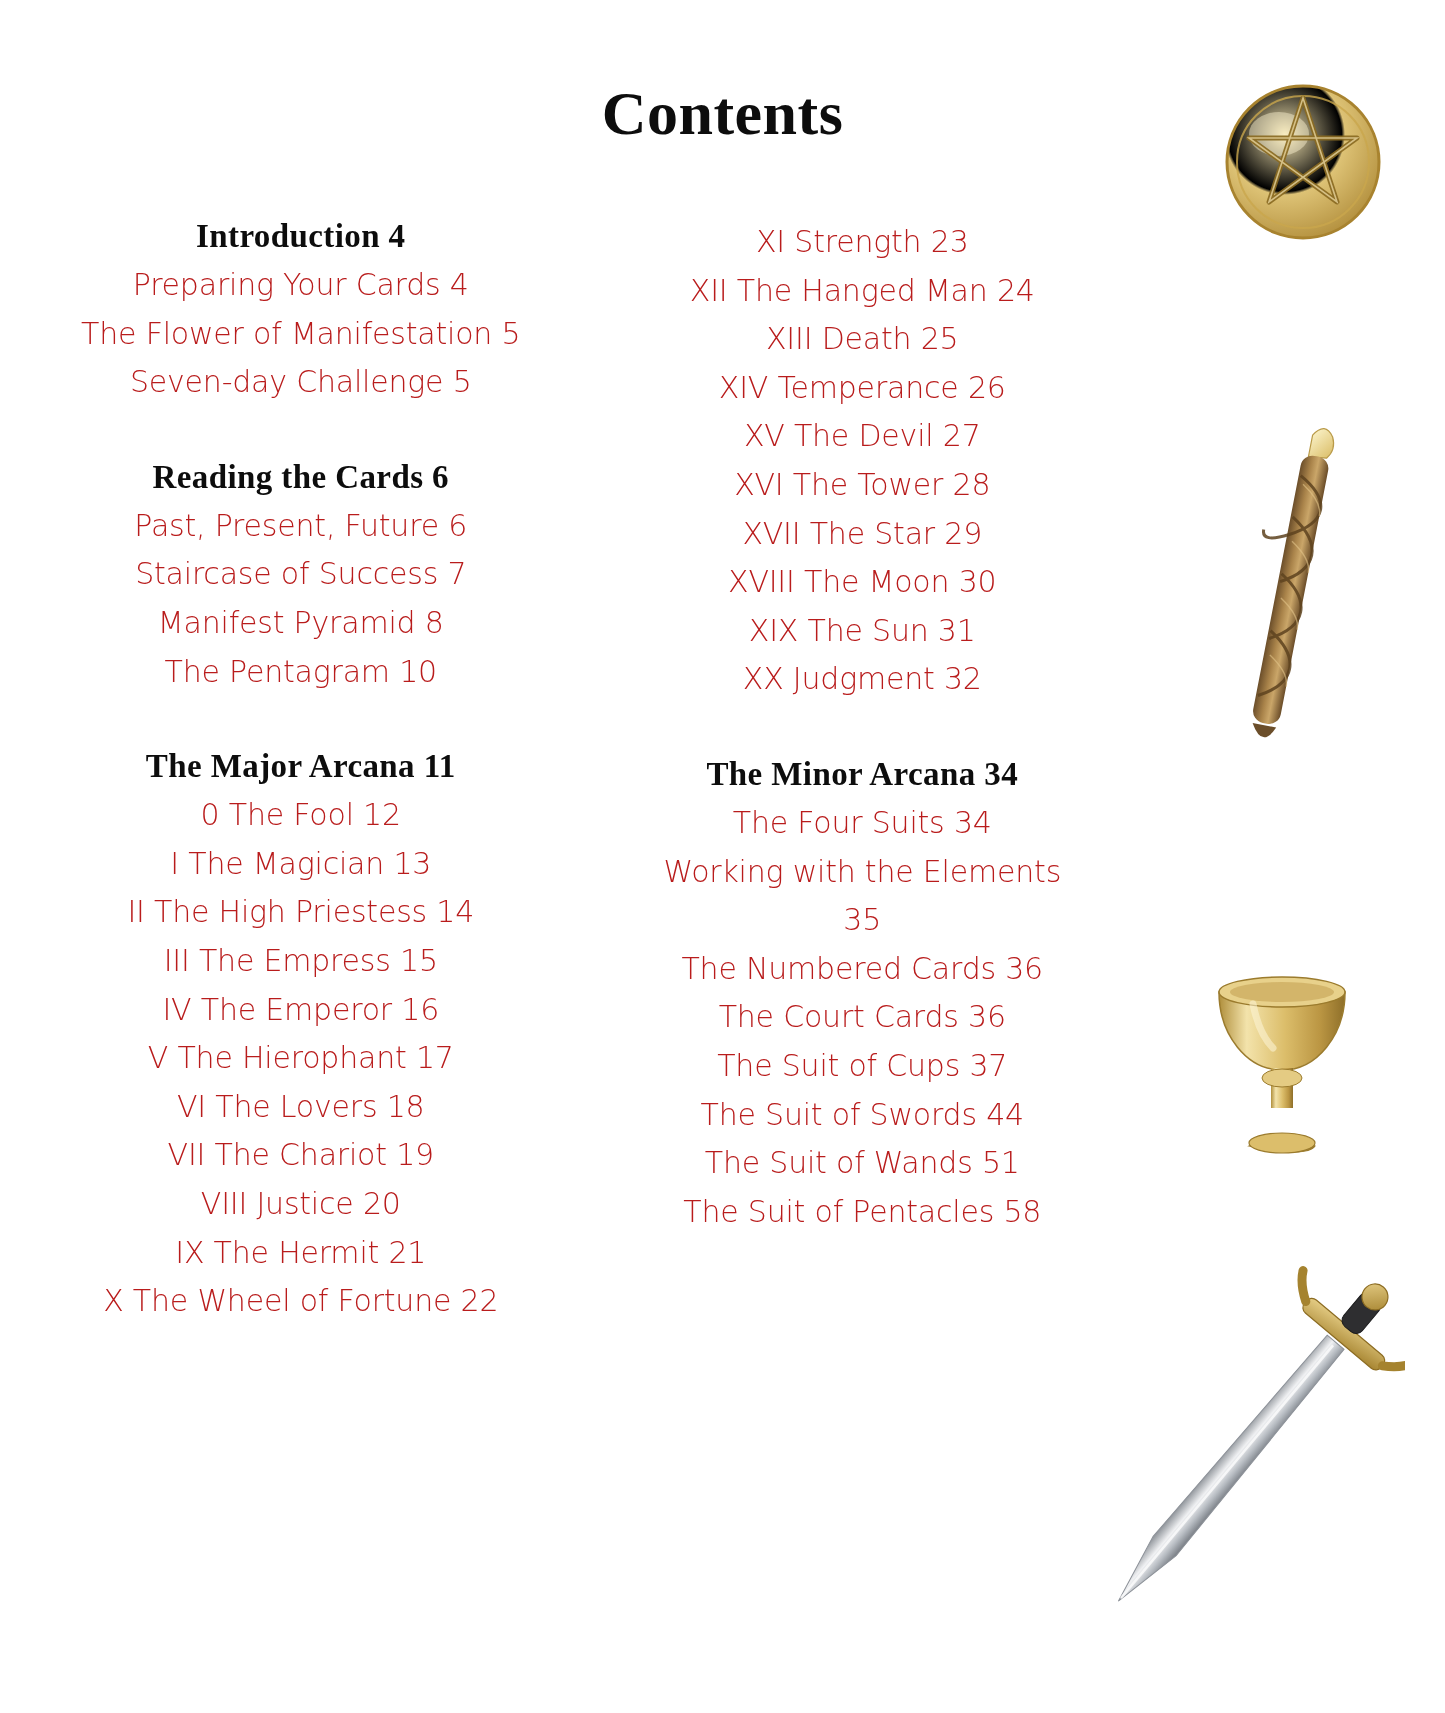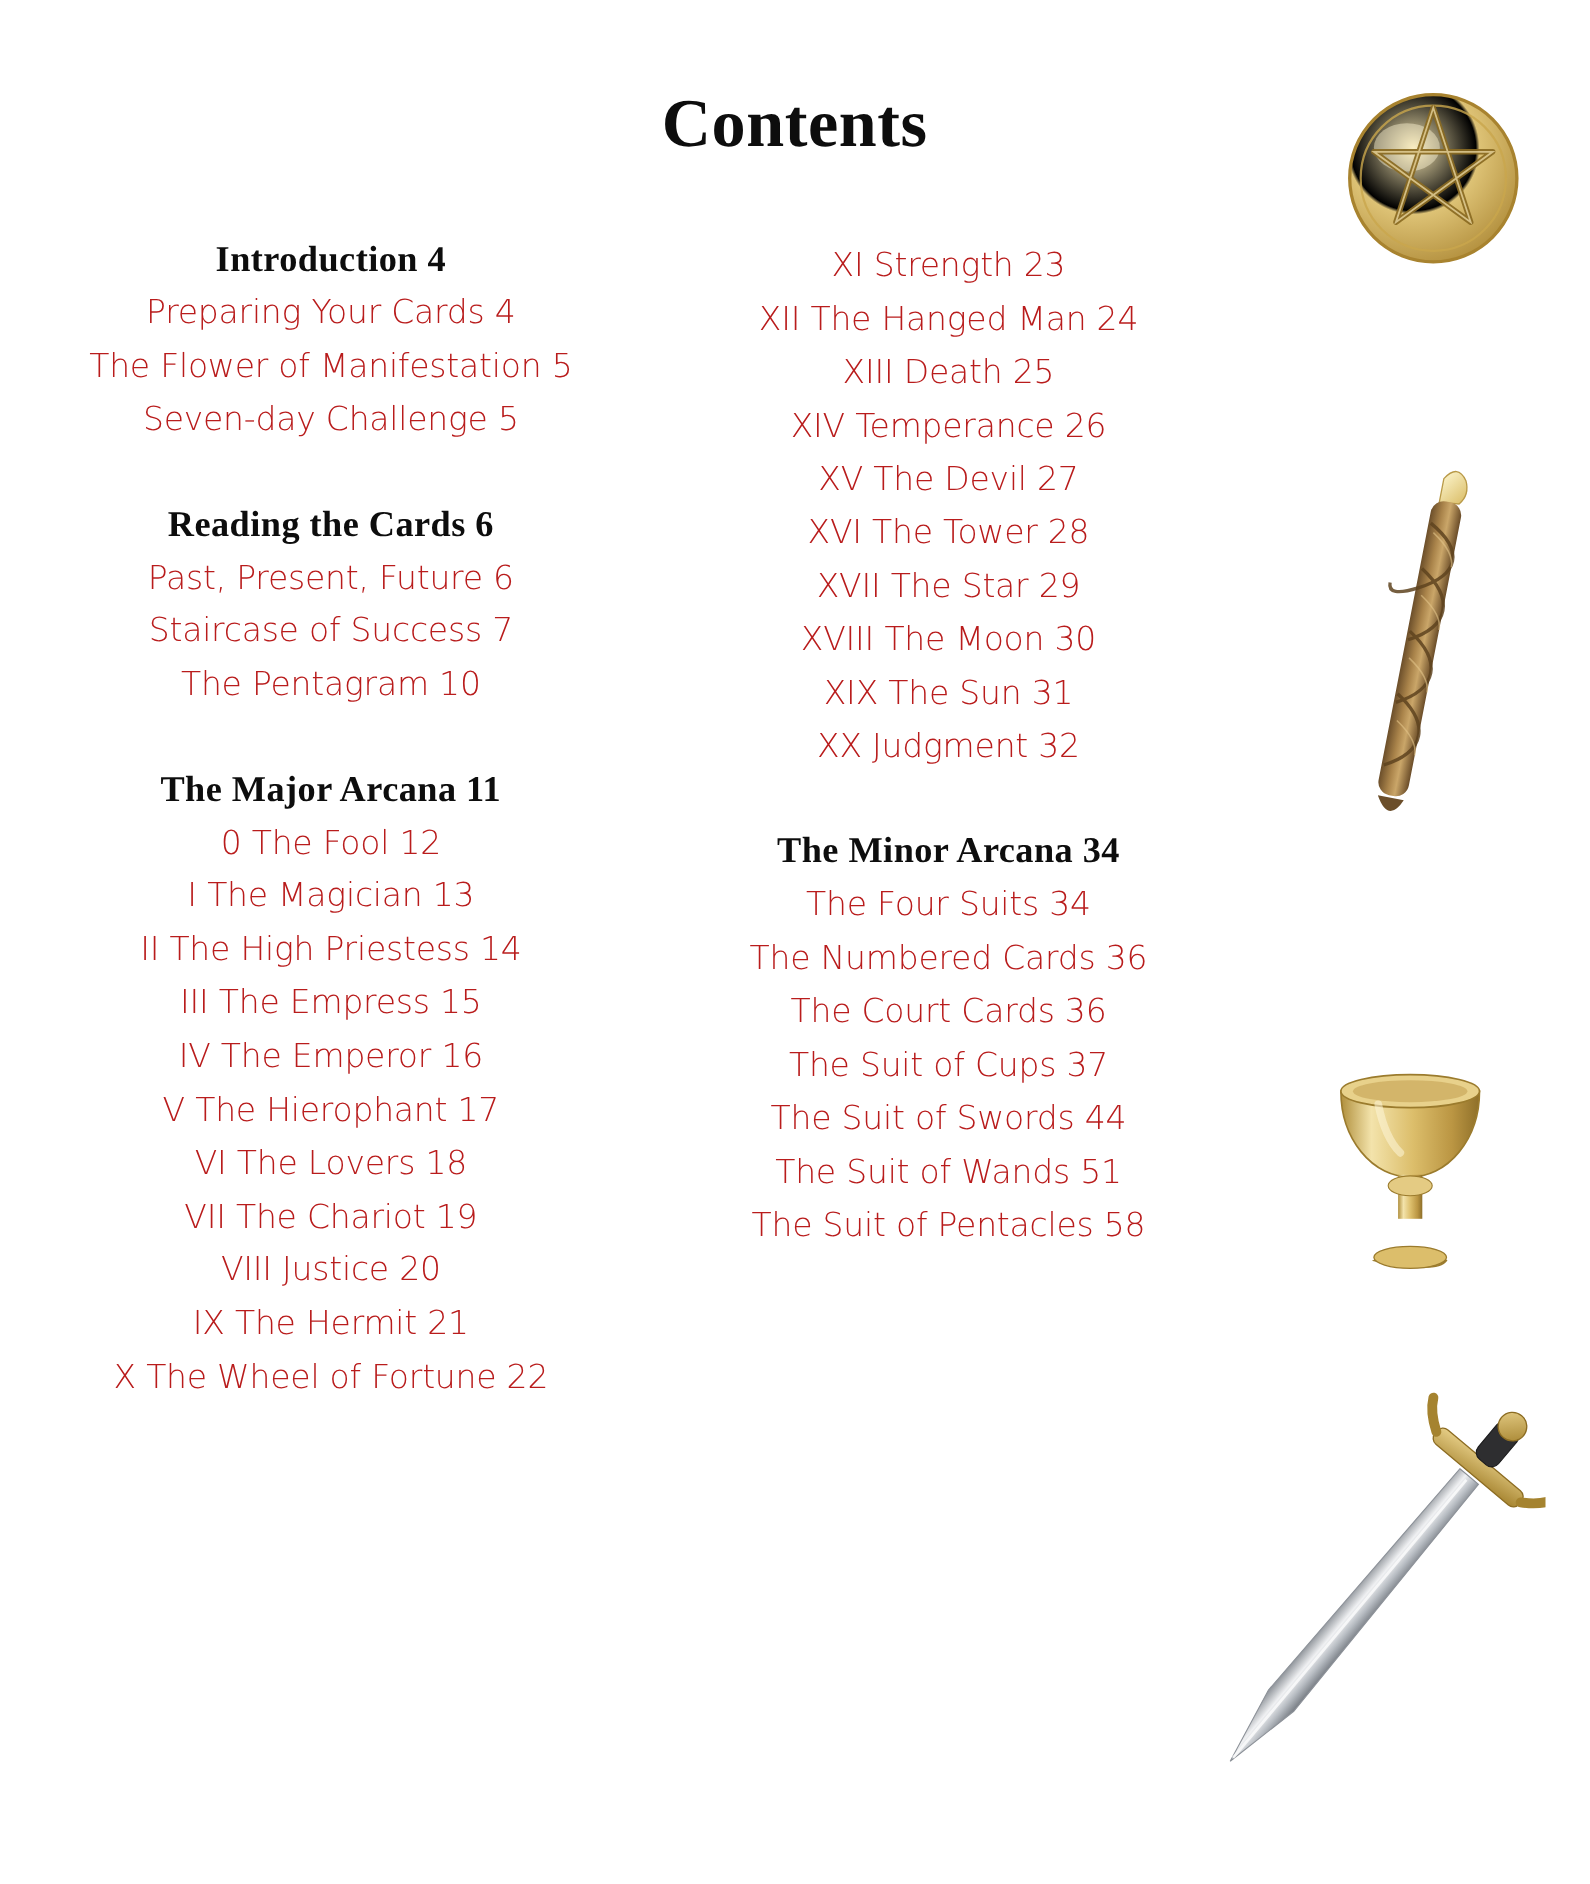--- a/index.html
+++ b/index.html
@@ -112,20 +112,21 @@
       <div class="section-title">Introduction 4</div>
       <div class="entry">Preparing Your Cards 4</div>
       <div class="entry">The Flower of Manifestation 5</div>
       <div class="entry">Seven-day Challenge 5</div>
     </div>
 
     <div class="section">
       <div class="section-title">Reading the Cards 6</div>
       <div class="entry">Past, Present, Future 6</div>
       <div class="entry">Staircase of Success 7</div>
+      <div class="entry">Manifest Pyramid 8</div>
       <div class="entry">The Pentagram 10</div>
     </div>
 
     <div class="section">
       <div class="section-title">The Major Arcana 11</div>
       <div class="entry">0 The Fool 12</div>
       <div class="entry">I The Magician 13</div>
       <div class="entry">II The High Priestess 14</div>
       <div class="entry">III The Empress 15</div>
       <div class="entry">IV The Emperor 16</div>
@@ -151,20 +152,21 @@
       <div class="entry">XVI The Tower 28</div>
       <div class="entry">XVII The Star 29</div>
       <div class="entry">XVIII The Moon 30</div>
       <div class="entry">XIX The Sun 31</div>
       <div class="entry">XX Judgment 32</div>
     </div>
 
     <div class="section">
       <div class="section-title">The Minor Arcana 34</div>
       <div class="entry">The Four Suits 34</div>
+      <div class="entry">Working with the Elements 35</div>
       <div class="entry">The Numbered Cards 36</div>
       <div class="entry">The Court Cards 36</div>
       <div class="entry">The Suit of Cups 37</div>
       <div class="entry">The Suit of Swords 44</div>
       <div class="entry">The Suit of Wands 51</div>
       <div class="entry">The Suit of Pentacles 58</div>
     </div>
 
   </div>
 </div>

